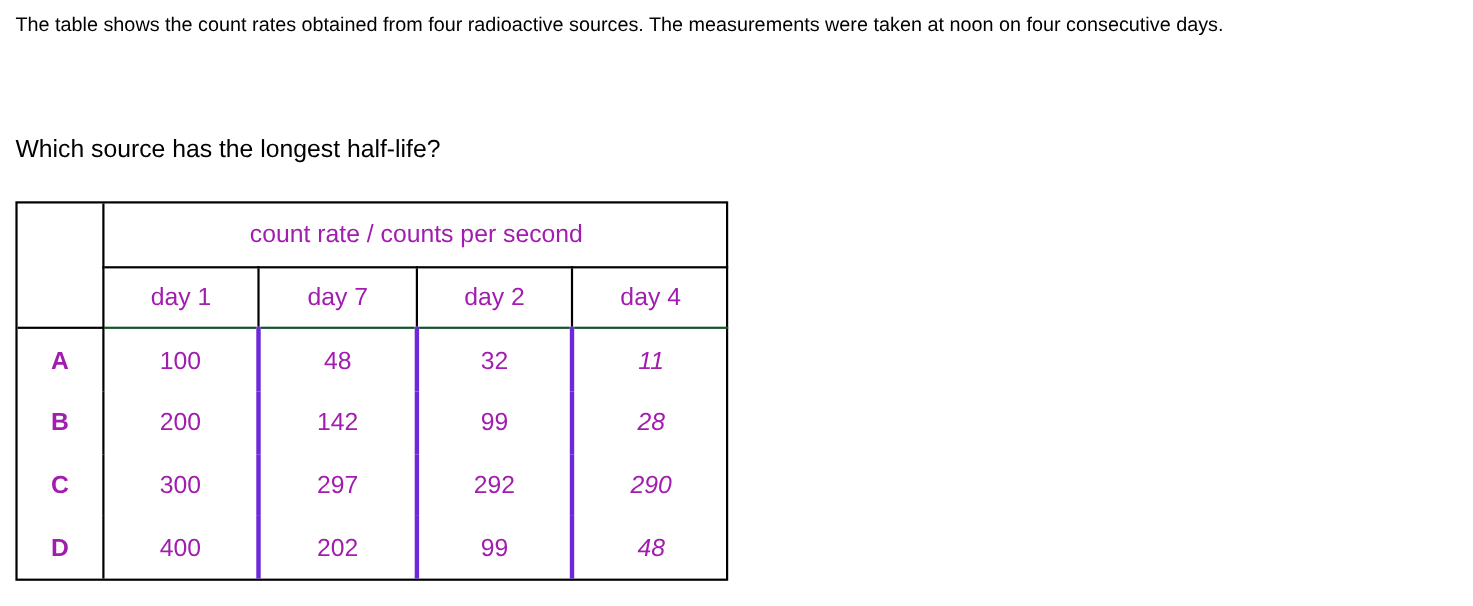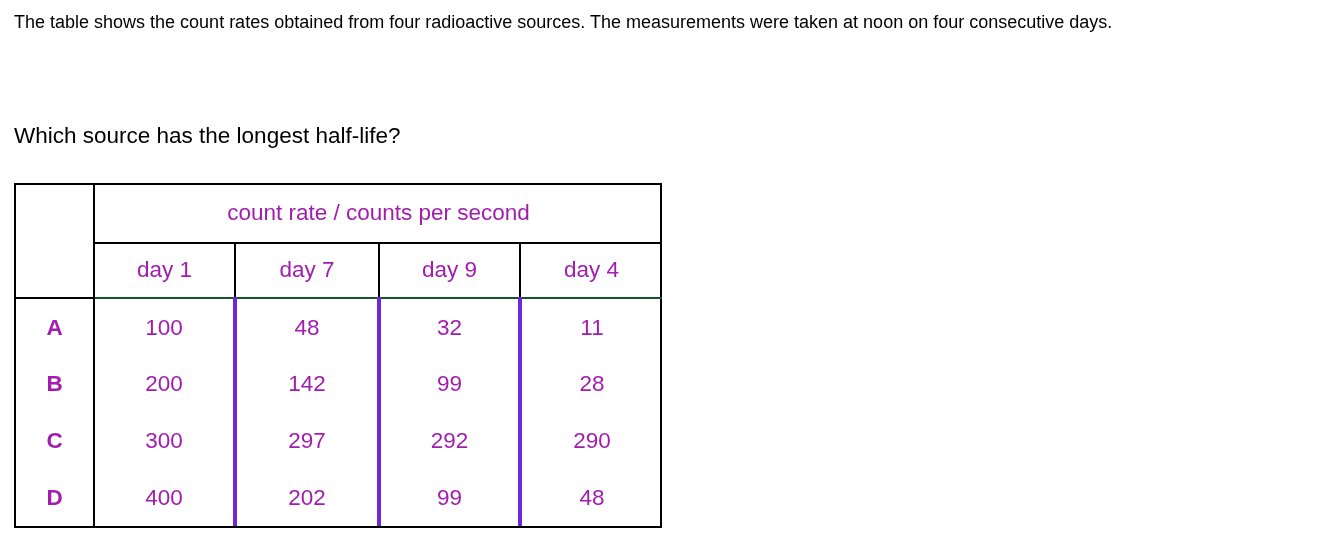--- a/index.html
+++ b/index.html
@@ -92,20 +92,21 @@
   .row-label {
     width: 78px;
     border-right: 2px solid #000;
     font-weight: bold;
   }
   .data-cell {
     border-right: 4px solid #6d28d9;
   }
   .data-cell.last {
     border-right: none;
+    font-style: italic;
   }
   .body-row td {
     height: 56px;
   }
 
   .col-d1 { width: 141px; }
   .col-d2 { width: 144px; }
   .col-d3 { width: 141px; }
   .col-d4 { width: 142px; }
 </style>
@@ -128,21 +129,21 @@
       <col class="col-d4">
     </colgroup>
     <tbody>
       <tr>
         <td class="corner-cell" rowspan="2"></td>
         <td class="span-header" colspan="4">count rate / counts per second</td>
       </tr>
       <tr>
         <td class="day-header">day 1</td>
         <td class="day-header">day 7</td>
-        <td class="day-header">day 9</td>
+        <td class="day-header">day 2</td>
         <td class="day-header last">day 4</td>
       </tr>
 
       <tr class="body-row">
         <td class="row-label">A</td>
         <td class="data-cell">100</td>
         <td class="data-cell">48</td>
         <td class="data-cell">32</td>
         <td class="data-cell last">11</td>
       </tr>

